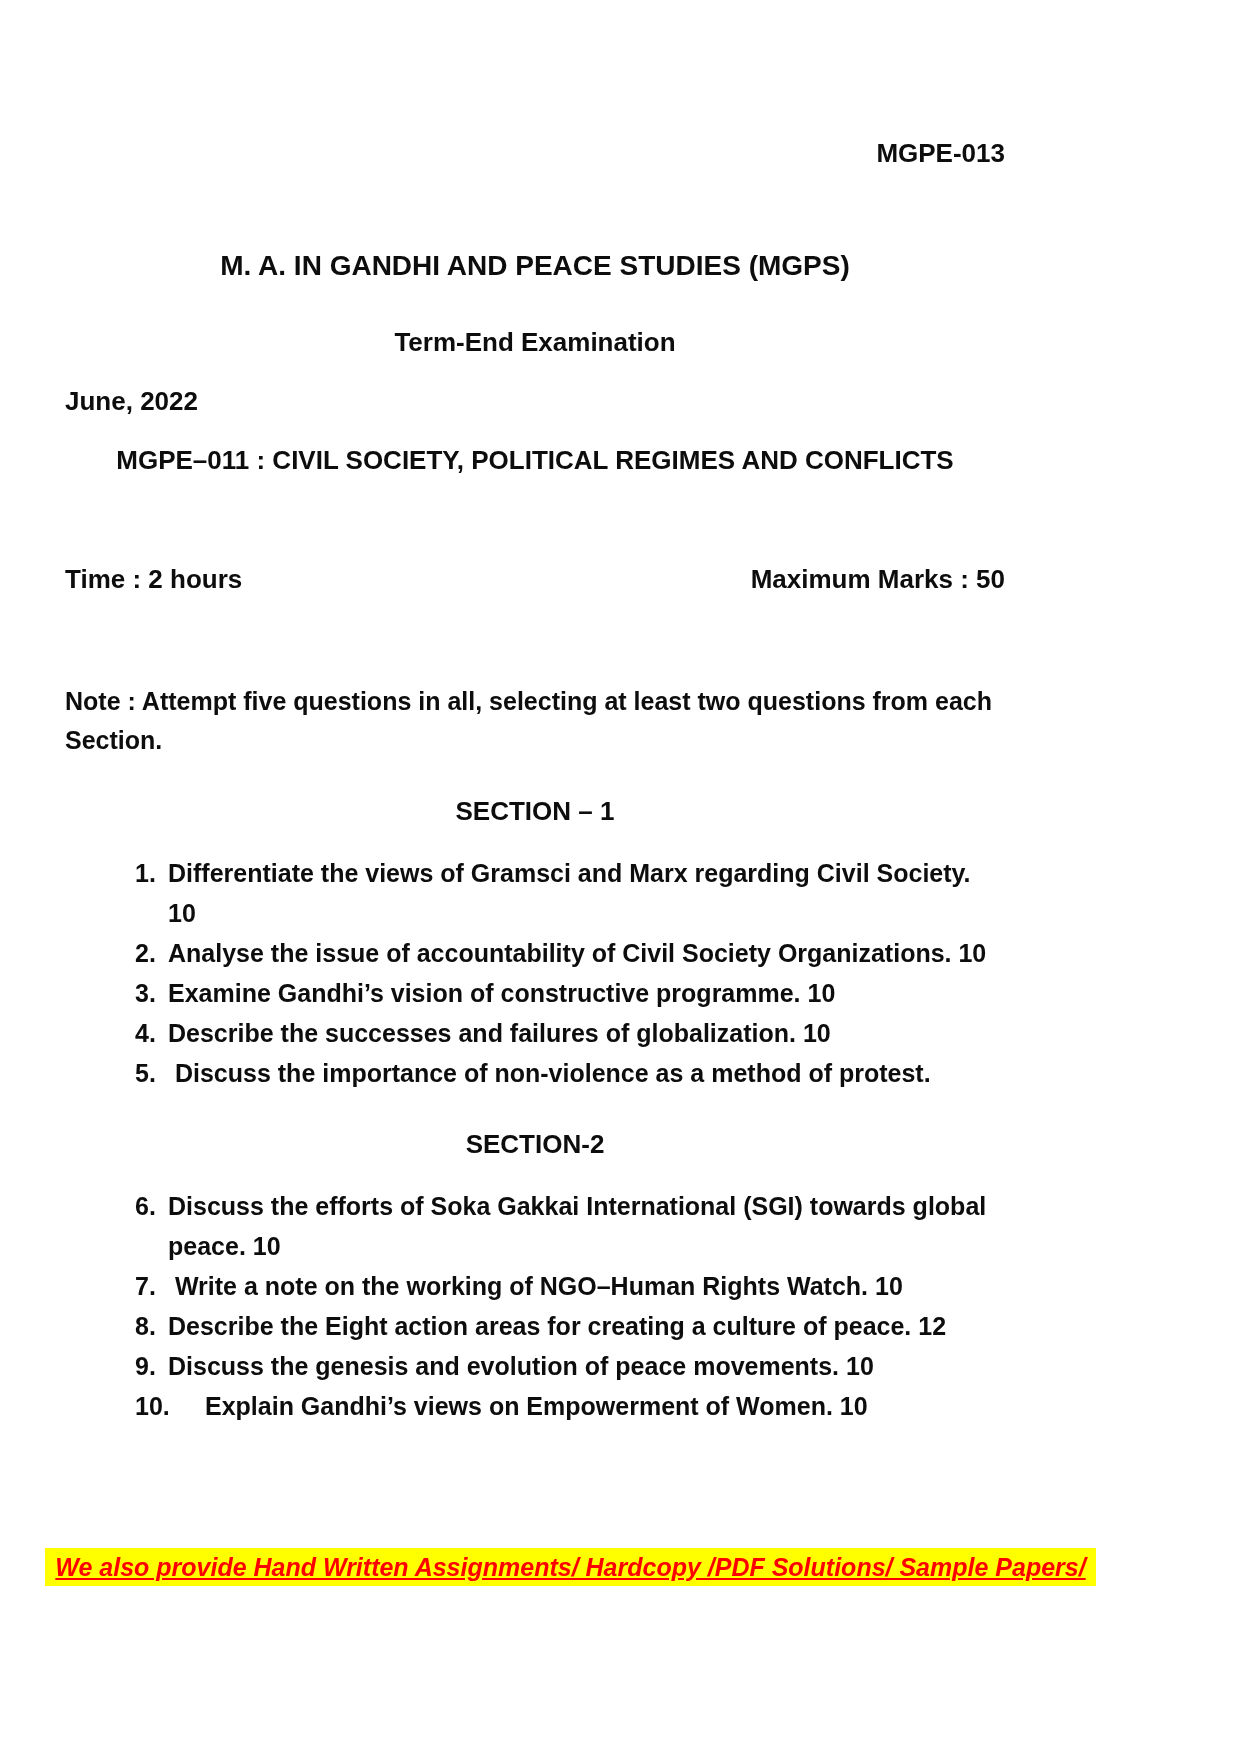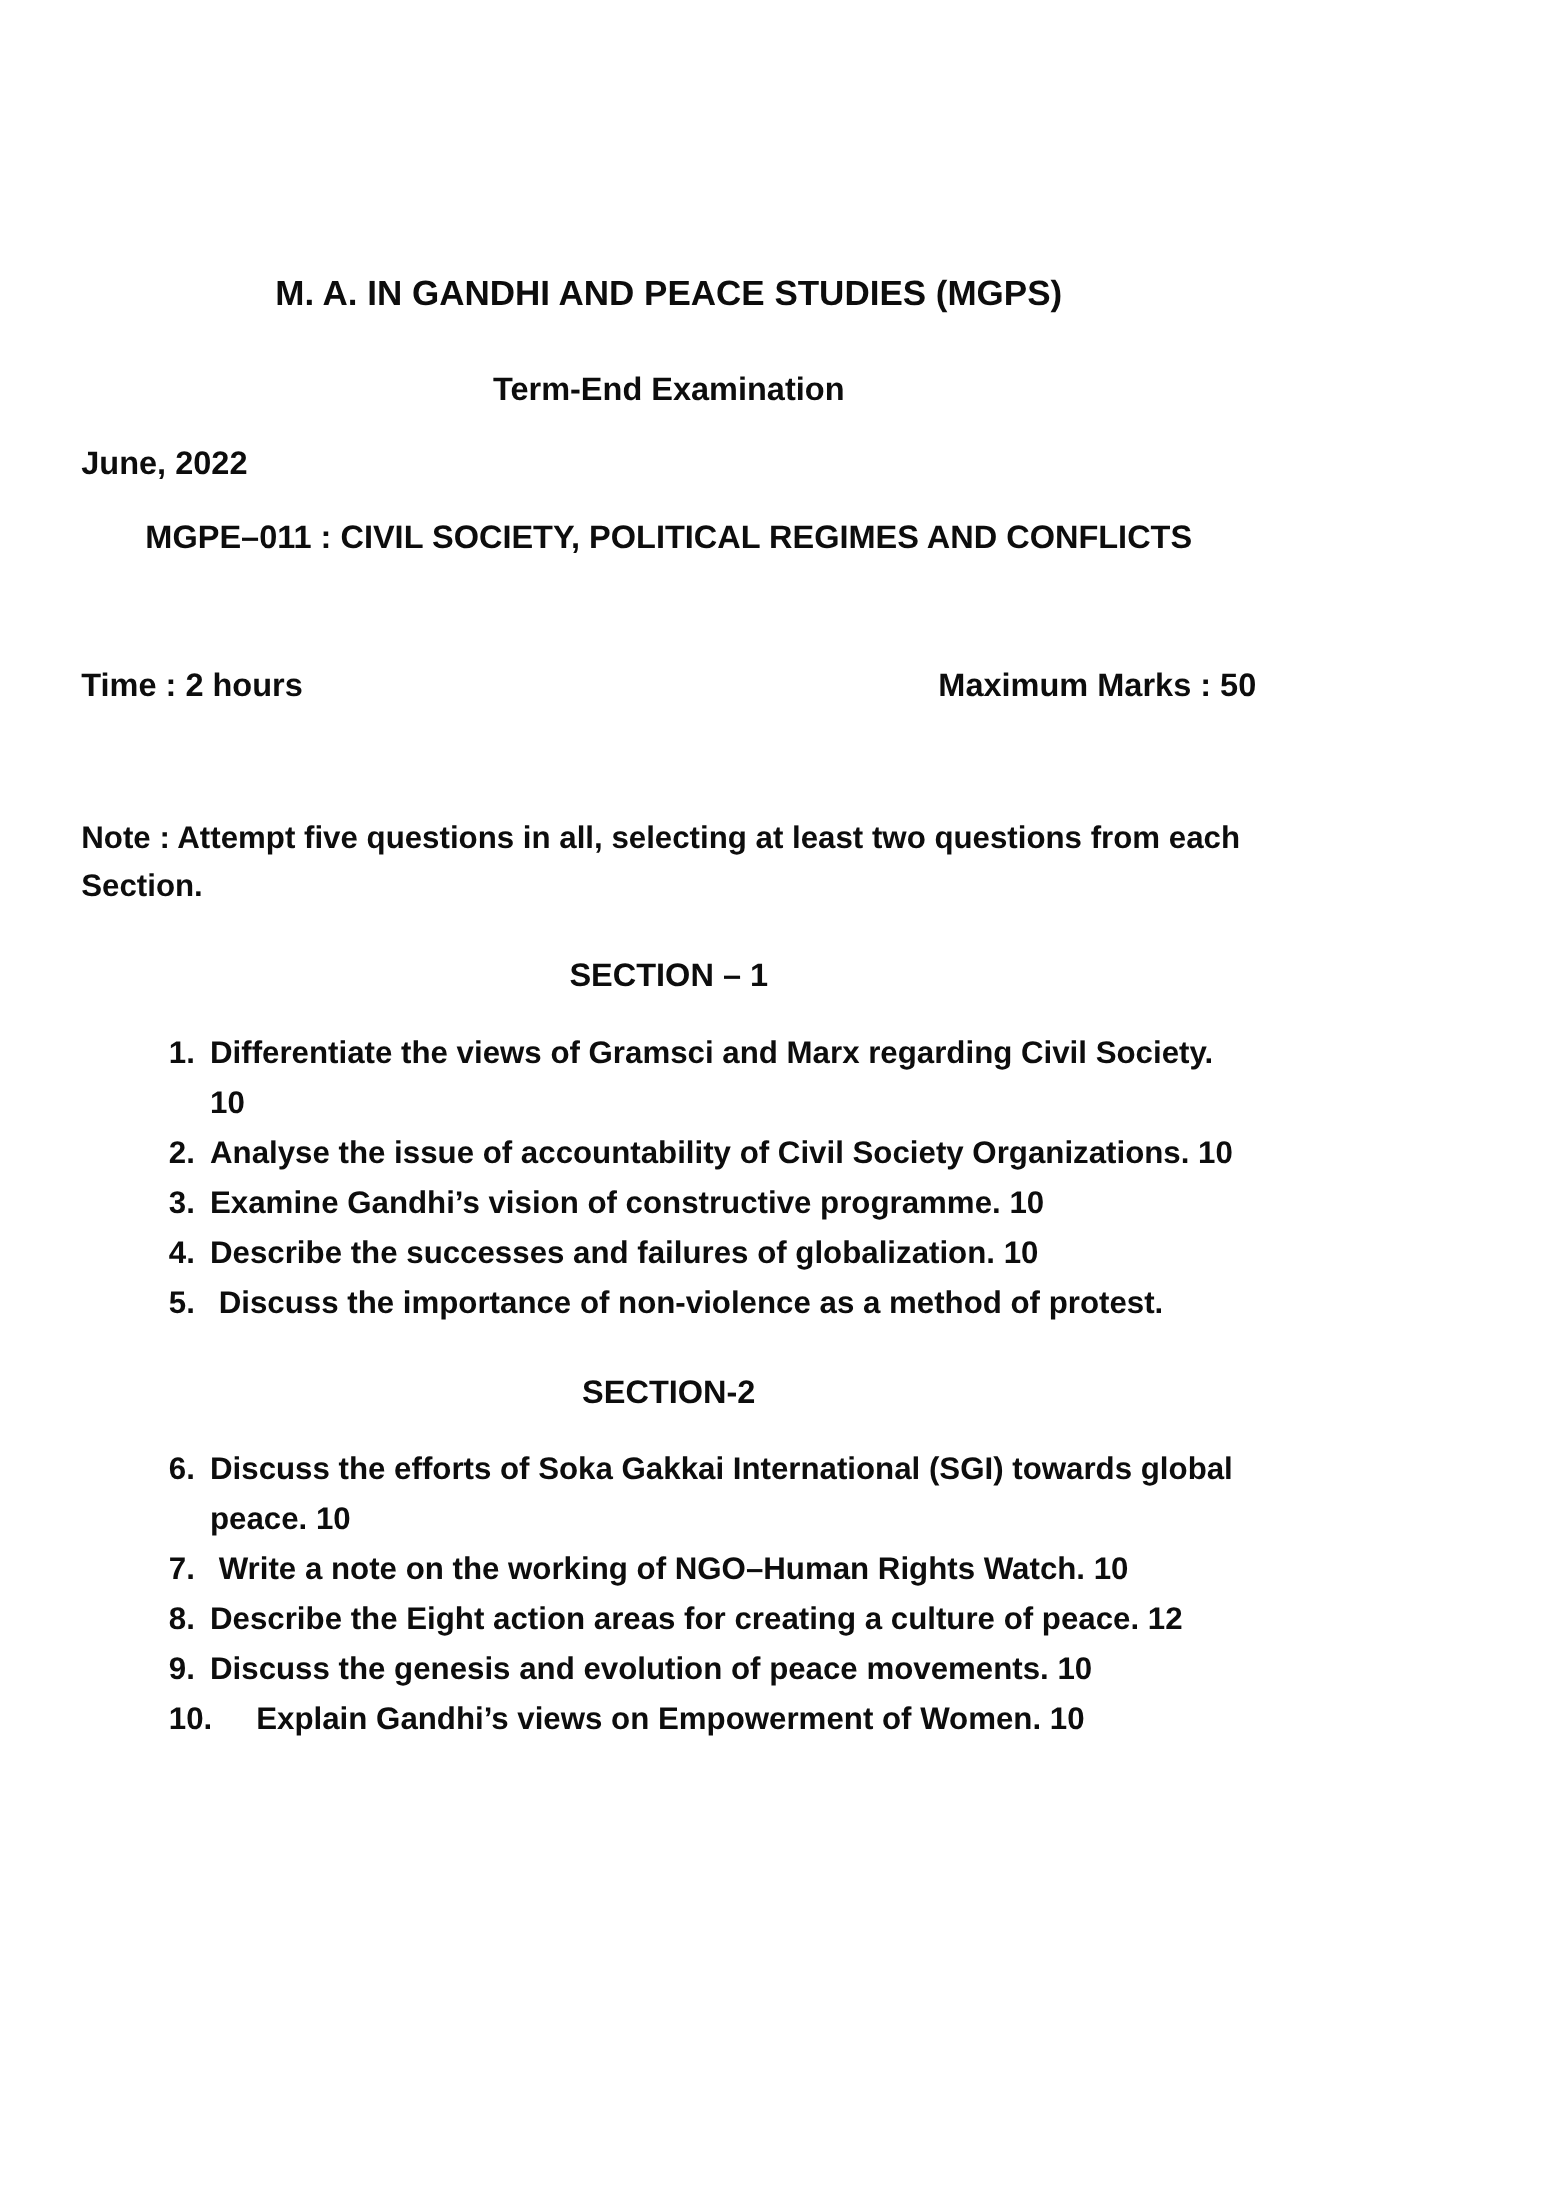--- a/index.html
+++ b/index.html
@@ -100,20 +100,21 @@
     text-decoration: underline;
     padding: 3px 10px;
     margin-top: 2px;
   }
 </style>
 </head>
 <body>
 
 <div class="page">
 
+  <div class="doc-code">MGPE-013</div>
 
   <div class="doc-title">M. A. IN GANDHI AND PEACE STUDIES (MGPS)</div>
   <div class="doc-subtitle">Term-End Examination</div>
   <div class="doc-date">June, 2022</div>
   <div class="doc-course">MGPE–011 : CIVIL SOCIETY, POLITICAL REGIMES AND CONFLICTS</div>
 
   <div class="meta-row">
     <span>Time : 2 hours</span>
     <span>Maximum Marks : 50</span>
   </div>
@@ -164,16 +165,16 @@
       <span class="q-num">9.</span>
       <span class="q-text">Discuss the genesis and evolution of peace movements. 10</span>
     </div>
     <div class="q-item wide-num">
       <span class="q-num">10.</span>
       <span class="q-text">Explain Gandhi’s views on Empowerment of Women. 10</span>
     </div>
   </div>
 
   <div class="footer">
-    <br>
+    <span class="hl-line">We also provide Hand Written Assignments/ Hardcopy /PDF Solutions/ Sample Papers/</span><br>
   </div>
 
 </div>
 
 </body></html>

